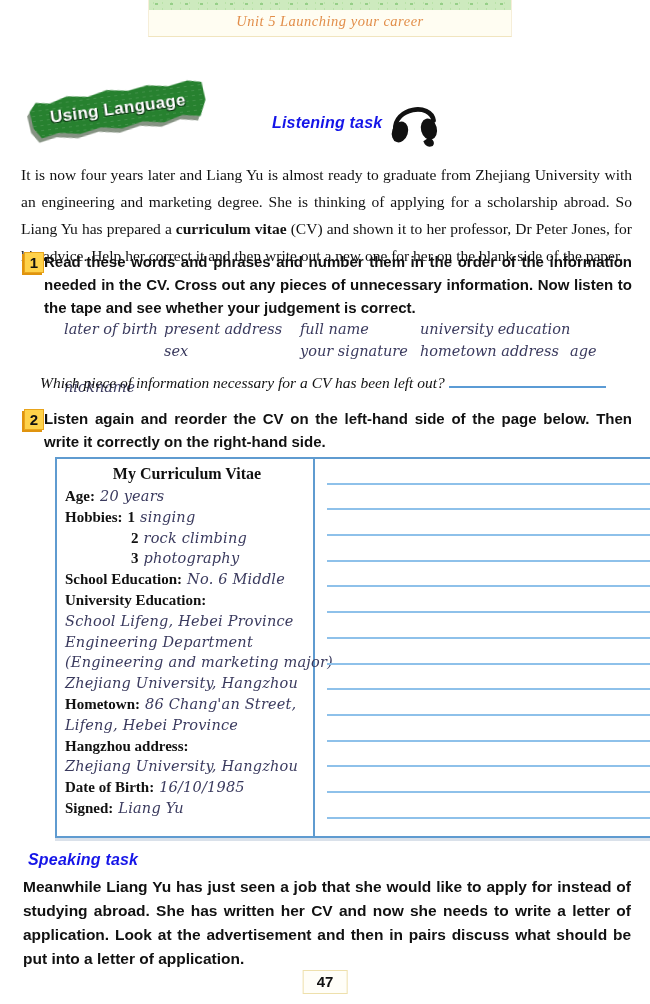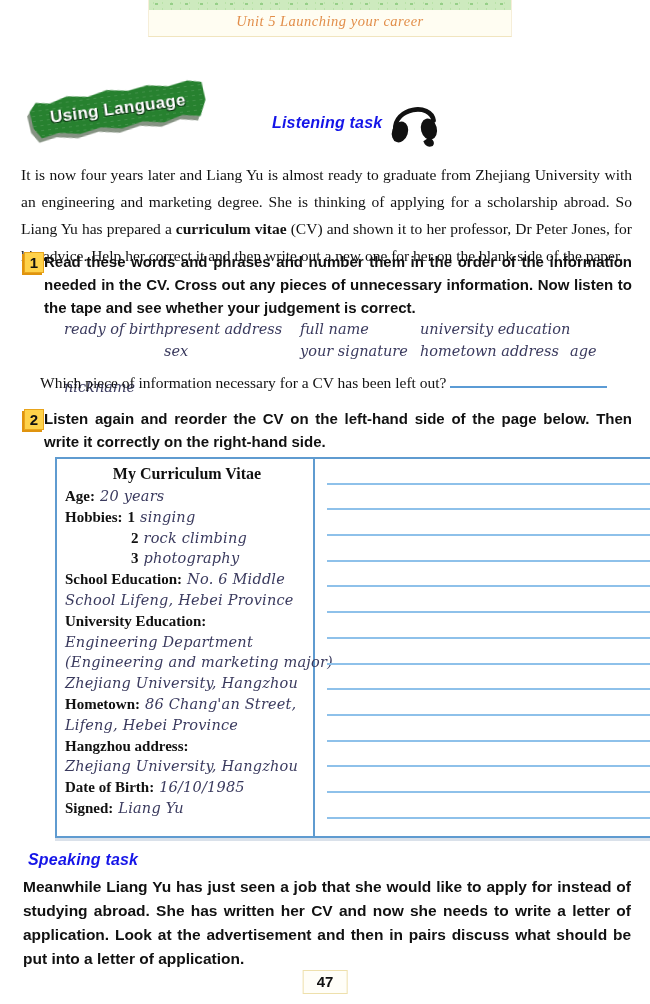--- a/index.html
+++ b/index.html
@@ -61,21 +61,21 @@
            font-size:15px;line-height:23px;text-align:justify;color:#111;}
 
   
   .word-grid{position:absolute;top:321px;left:64px;width:565px;display:grid;
              grid-template-columns:100px 136px 120px 150px 1fr;grid-auto-rows:22px;}
   .word-cell{font-family:"DejaVu Serif","Liberation Serif",serif;font-style:italic;
              font-size:14.5px;color:var(--handwriting-navy);white-space:nowrap;}
   .word-cell.bold{font-weight:normal;margin-top:36px;}
 
   
-  .question{position:absolute;top:374px;left:40px;width:578px;font-size:15.5px;}
+  .question{position:absolute;top:374px;left:40px;width:578px;font-size:15.5px;font-style:italic;}
   .blank{display:inline-block;width:157px;border-bottom:2px solid #5b9bd5;margin-left:4px;}
 
   
   .cv-box{position:absolute;top:457px;left:55px;width:633px;height:381px;
           border:2px solid var(--cv-border-blue);display:flex;
           box-shadow:0 3px 0 rgba(150,170,195,.35);}
   .cv-left{width:258px;border-right:2px solid var(--cv-border-blue);padding:3px 4px 0 8px;}
   .cv-title{font-family:"Liberation Serif",serif;font-weight:bold;font-size:16px;
             text-align:center;line-height:24px;}
   .cv-line{line-height:20.8px;white-space:nowrap;}
@@ -124,21 +124,21 @@
   </svg>
 
   <p class="intro"><span>It is now four years later and Liang Yu is almost ready to graduate from Zhejiang University with an engineering and marketing degree. She is thinking of applying for a scholarship abroad. So Liang Yu has prepared a </span><b>curriculum vitae</b><span> (CV) and shown it to her professor, Dr Peter Jones, for his advice. Help her correct it and then write out a new one for her on the blank side of the paper.</span></p>
 
   <div class="exercise ex1">
     <span class="numbox">1</span>
     <p class="ex-text">Read these words and phrases and number them in the order of the information needed in the CV. Cross out any pieces of unnecessary information. Now listen to the tape and see whether your judgement is correct.</p>
   </div>
 
   <div class="word-grid" id="word-grid">
-      <div class="word-cell">ready of birth</div>
+      <div class="word-cell">later of birth</div>
       <div class="word-cell">present address</div>
       <div class="word-cell">full name</div>
       <div class="word-cell">university education</div>
       <div class="word-cell"></div>
       <div class="word-cell bold">nickname</div>
       <div class="word-cell">sex</div>
       <div class="word-cell">your signature</div>
       <div class="word-cell">hometown address</div>
       <div class="word-cell">age</div>
     </div>
@@ -154,22 +154,22 @@
 
   <div class="cv-box">
     <div class="cv-left">
       <div class="cv-title">My Curriculum Vitae</div>
       <div id="cv-entries">
           <div class="cv-line"><span class="cv-lbl">Age:</span><span class="cv-val">20 years</span></div>
           <div class="cv-line"><span class="cv-lbl">Hobbies:</span><span class="cv-num">1</span><span class="cv-val">singing</span></div>
           <div class="cv-line indent"><span class="cv-num">2</span><span class="cv-val">rock climbing</span></div>
           <div class="cv-line indent"><span class="cv-num">3</span><span class="cv-val">photography</span></div>
           <div class="cv-line"><span class="cv-lbl">School Education:</span><span class="cv-val">No. 6 Middle</span></div>
+          <div class="cv-line"><span class="cv-lbl">University Education:</span></div>
           <div class="cv-line"><span class="cv-val">School Lifeng, Hebei Province</span></div>
-          <div class="cv-line"><span class="cv-lbl">University Education:</span></div>
           <div class="cv-line"><span class="cv-val">Engineering Department</span></div>
           <div class="cv-line"><span class="cv-val">(Engineering and marketing major)</span></div>
           <div class="cv-line"><span class="cv-val">Zhejiang University, Hangzhou</span></div>
           <div class="cv-line"><span class="cv-lbl">Hometown:</span><span class="cv-val">86 Chang'an Street,</span></div>
           <div class="cv-line"><span class="cv-val">Lifeng, Hebei Province</span></div>
           <div class="cv-line"><span class="cv-lbl">Hangzhou address:</span></div>
           <div class="cv-line"><span class="cv-val">Zhejiang University, Hangzhou</span></div>
           <div class="cv-line"><span class="cv-lbl">Date of Birth:</span><span class="cv-val">16/10/1985</span></div>
           <div class="cv-line"><span class="cv-lbl">Signed:</span><span class="cv-val">Liang Yu</span></div>
         </div>

